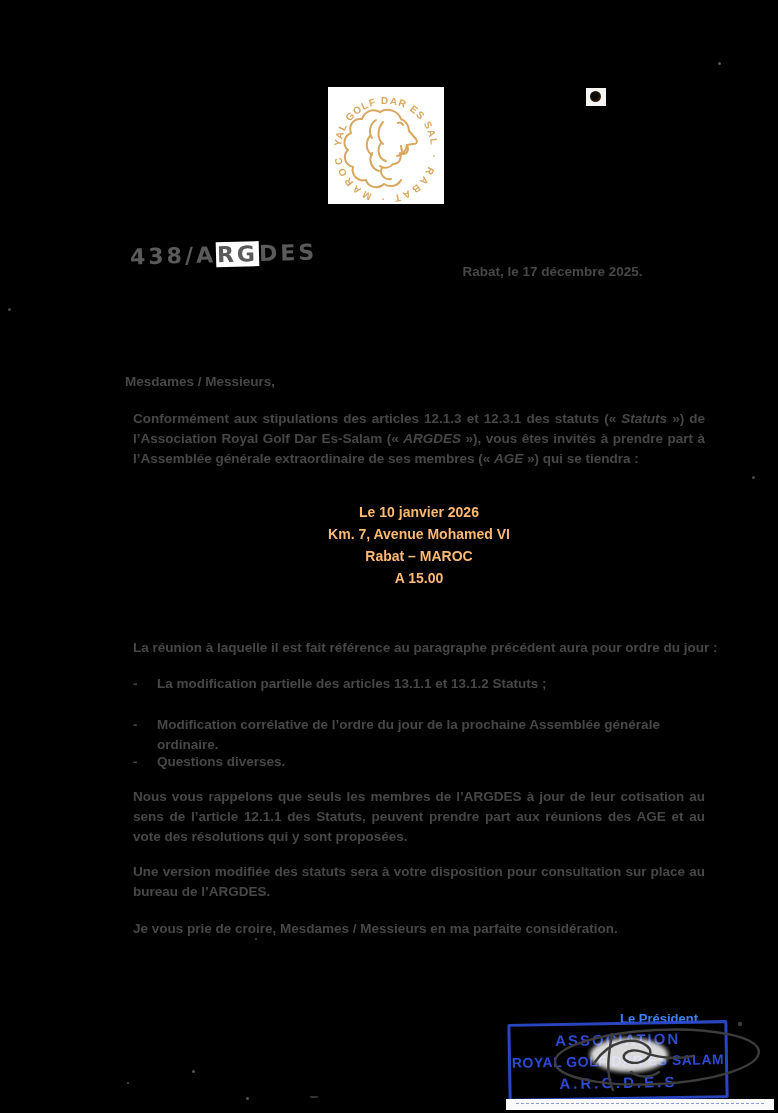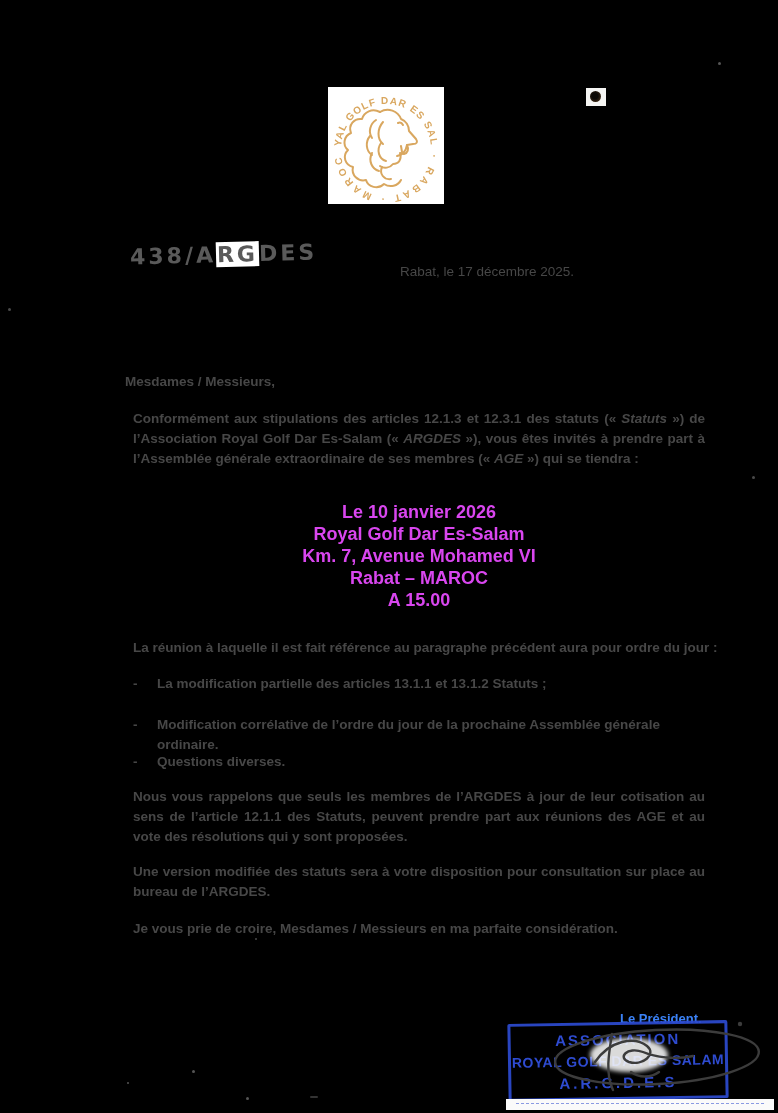--- a/index.html
+++ b/index.html
@@ -20,25 +20,25 @@
 
   
   #handwriting{left:130px;top:242px;font-family:"DejaVu Sans",sans-serif;
     font-size:22px;font-weight:700;color:#5a5a5a;letter-spacing:3px;
     transform:rotate(-1.5deg);white-space:nowrap;}
   .seg-highlight{background:#fff;padding:0 1px;}
   .seg-bolditalic{font-weight:700;font-style:italic;}
 
   
   .body-text{font-size:13.5px;line-height:20px;font-weight:600;color:#474747;}
-  #dateline{left:400px;top:262px;width:305px;text-align:left;font-weight:400;}
+  #dateline{left:400px;top:262px;width:305px;text-align:center;font-weight:700;}
   #salutation{left:125px;top:372px;width:400px;}
   #intro{left:133px;top:409px;width:572px;text-align:justify;}
   #event-block{left:133px;top:501px;width:572px;text-align:center;
-    font-size:18px;line-height:22px;font-weight:700;color:#d946ef;}
+    font-size:14px;line-height:22px;font-weight:700;color:#fdba74;}
   #agenda-intro{left:133px;top:638px;width:600px;}
   .agenda-item{left:133px;width:592px;display:flex;}
   .agenda-item .marker{width:24px;flex:0 0 24px;}
   #agenda-0{top:674px;} #agenda-1{top:715px;} #agenda-2{top:752px;}
   #para-cotisation{left:133px;top:787px;width:572px;text-align:justify;}
   #para-consultation{left:133px;top:862px;width:572px;text-align:justify;}
   #closing{left:133px;top:919px;width:572px;}
 
   
   #signer-title{left:620px;top:1011px;font-size:13px;font-weight:600;color:#3b82f6;}
@@ -97,21 +97,20 @@
   <div class="abs" id="handwriting"><span class="seg-normal">438/A</span><span class="seg-highlight">RG</span><span class="seg-normal">DES</span></div>
 
   <div class="abs body-text" id="dateline">Rabat, le 17 décembre 2025.</div>
 
   <div class="abs body-text" id="salutation">Mesdames / Messieurs,</div>
 
   <div class="abs body-text" id="intro"><span class="seg-normal">Conformément aux stipulations des articles 12.1.3 et 12.3.1 des statuts (« </span><span class="seg-bolditalic">Statuts</span><span class="seg-normal"> ») de l’Association Royal Golf Dar Es-Salam (« </span><span class="seg-bolditalic">ARGDES</span><span class="seg-normal"> »), vous êtes invités à prendre part à l’Assemblée générale extraordinaire de ses membres (« </span><span class="seg-bolditalic">AGE</span><span class="seg-normal"> ») qui se tiendra :</span></div>
 
   <div class="abs" id="event-block">
     <div>Le 10 janvier 2026</div>
-    <div>Royal Golf Dar Es-Salam</div>
     <div>Km. 7, Avenue Mohamed VI</div>
     <div>Rabat – MAROC</div>
     <div>A 15.00</div>
   </div>
 
   <div class="abs body-text" id="agenda-intro">La réunion à laquelle il est fait référence au paragraphe précédent aura pour ordre du jour :</div>
 
   <div class="abs body-text agenda-item" id="agenda-0">
     <span class="marker">-</span>
     <span class="txt">La modification partielle des articles 13.1.1 et 13.1.2 Statuts ;</span>

